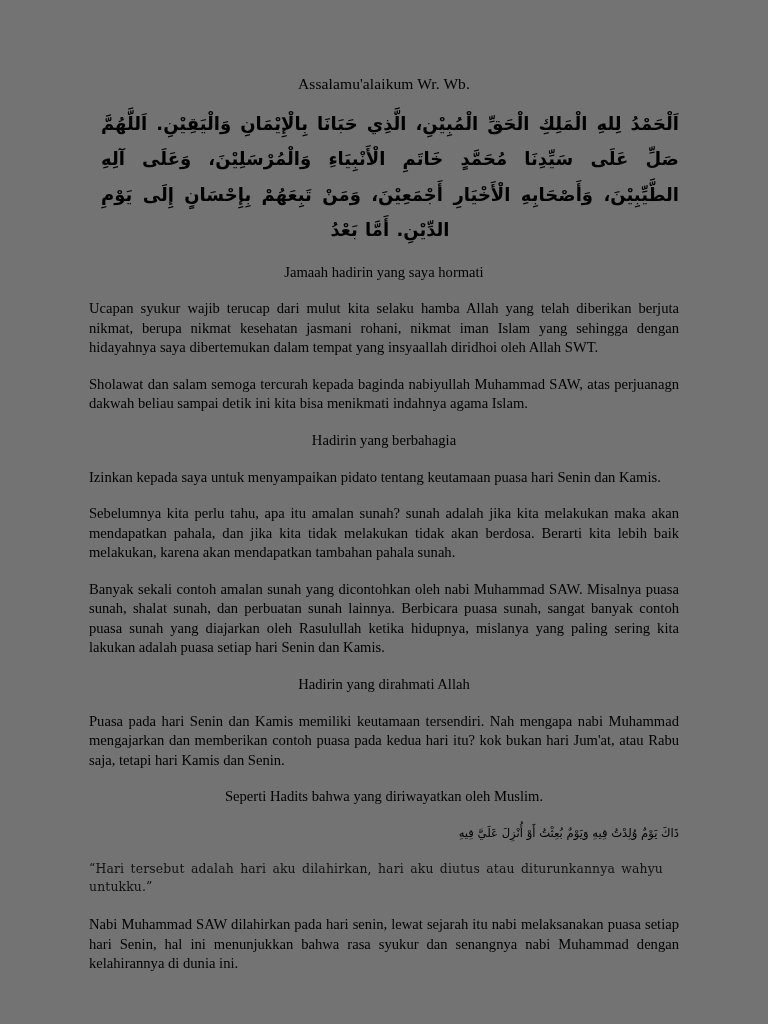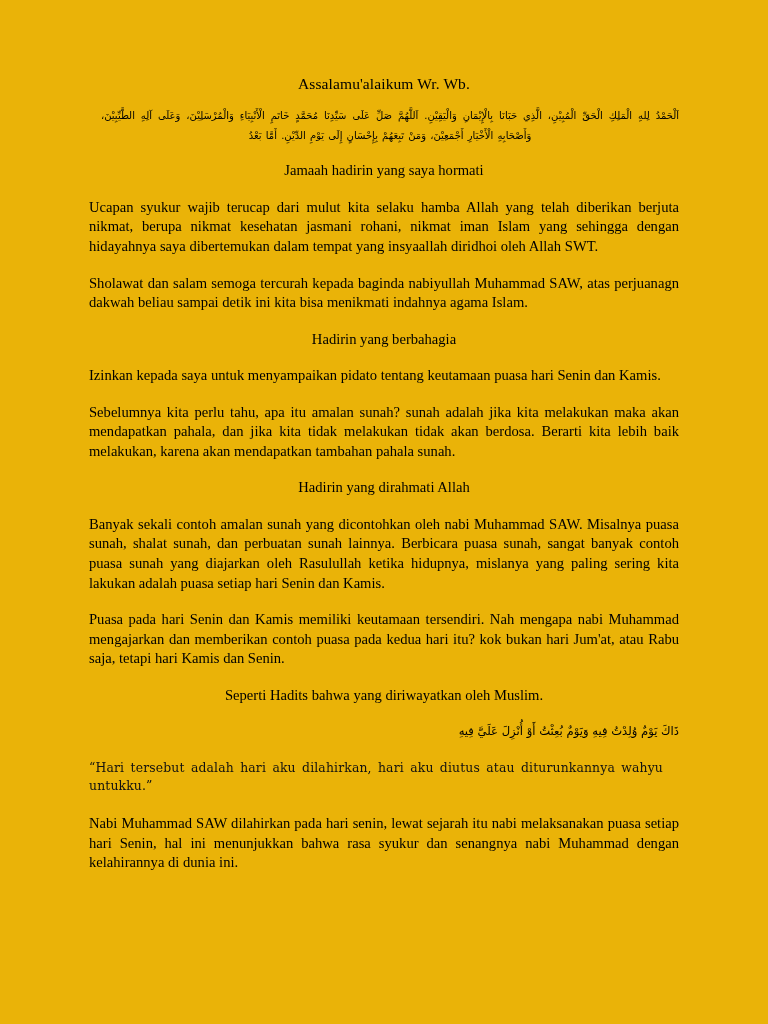--- a/index.html
+++ b/index.html
@@ -11,41 +11,42 @@
     width: 768px;
     height: 1024px;
     overflow: hidden;
     font-family: "Liberation Serif", "DejaVu Serif", serif;
     color: #000000;
   }
   .page {
     position: relative;
     width: 768px;
     height: 1024px;
-    background: #eab308;
+    background: #737373;
     box-sizing: border-box;
     padding: 74px 89px 0 89px;
   }
   .doc-title {
     text-align: center;
     font-size: 15.5px;
     line-height: 1.25;
     margin: 0 0 13px 0;
     letter-spacing: 0.1px;
   }
   .arabic-block {
     direction: rtl;
     text-align: justify;
     text-align-last: center;
     font-family: "DejaVu Sans", "Liberation Sans", sans-serif;
-    font-size: 10px;
+    font-size: 18px;
     line-height: 1.95;
     margin: 0 0 16px 12px;
     unicode-bidi: plaintext;
     word-spacing: 1px;
+    font-weight: bold;
   }
   .arabic-hadith {
     direction: rtl;
     text-align: right;
     font-family: "DejaVu Sans", "Liberation Sans", sans-serif;
     font-size: 11.6px;
     line-height: 1.7;
     margin: 0 0 17px 0;
     unicode-bidi: plaintext;
   }
@@ -83,23 +84,23 @@
   <p class="body-par">Ucapan syukur wajib terucap dari mulut kita selaku hamba Allah yang telah diberikan berjuta nikmat, berupa nikmat kesehatan jasmani rohani, nikmat iman Islam yang sehingga dengan hidayahnya saya dibertemukan dalam tempat yang insyaallah diridhoi oleh Allah SWT.</p>
 
   <p class="body-par">Sholawat dan salam semoga tercurah kepada baginda nabiyullah Muhammad SAW, atas perjuanagn dakwah beliau sampai detik ini kita bisa menikmati indahnya agama Islam.</p>
 
   <p class="body-par single">Hadirin yang berbahagia</p>
 
   <p class="body-par">Izinkan kepada saya untuk menyampaikan pidato tentang keutamaan puasa hari Senin dan Kamis.</p>
 
   <p class="body-par">Sebelumnya kita perlu tahu, apa itu amalan sunah? sunah adalah jika kita melakukan maka akan mendapatkan pahala, dan jika kita tidak melakukan tidak akan berdosa. Berarti kita lebih baik melakukan, karena akan mendapatkan tambahan pahala sunah.</p>
 
+  <p class="body-par">Banyak sekali contoh amalan sunah yang dicontohkan oleh nabi Muhammad SAW. Misalnya puasa sunah, shalat sunah, dan perbuatan sunah lainnya. Berbicara puasa sunah, sangat banyak contoh puasa sunah yang diajarkan oleh Rasulullah ketika hidupnya, mislanya yang paling sering kita lakukan adalah puasa setiap hari Senin dan Kamis.</p>
+
   <p class="body-par single">Hadirin yang dirahmati Allah</p>
-
-  <p class="body-par">Banyak sekali contoh amalan sunah yang dicontohkan oleh nabi Muhammad SAW. Misalnya puasa sunah, shalat sunah, dan perbuatan sunah lainnya. Berbicara puasa sunah, sangat banyak contoh puasa sunah yang diajarkan oleh Rasulullah ketika hidupnya, mislanya yang paling sering kita lakukan adalah puasa setiap hari Senin dan Kamis.</p>
 
   <p class="body-par">Puasa pada hari Senin dan Kamis memiliki keutamaan tersendiri. Nah mengapa nabi Muhammad mengajarkan dan memberikan contoh puasa pada kedua hari itu? kok bukan hari Jum'at, atau Rabu saja, tetapi hari Kamis dan Senin.</p>
 
   <p class="body-par single">Seperti Hadits bahwa yang diriwayatkan oleh Muslim.</p>
 
   <div class="arabic-hadith">ذَاكَ يَوْمٌ وُلِدْتُ فِيهِ وَيَوْمٌ بُعِثْتُ أَوْ أُنْزِلَ عَلَيَّ فِيهِ</div>
 
 
   <p class="quote-par">“Hari tersebut adalah hari aku dilahirkan, hari aku diutus atau diturunkannya wahyu untukku.”</p>
 

